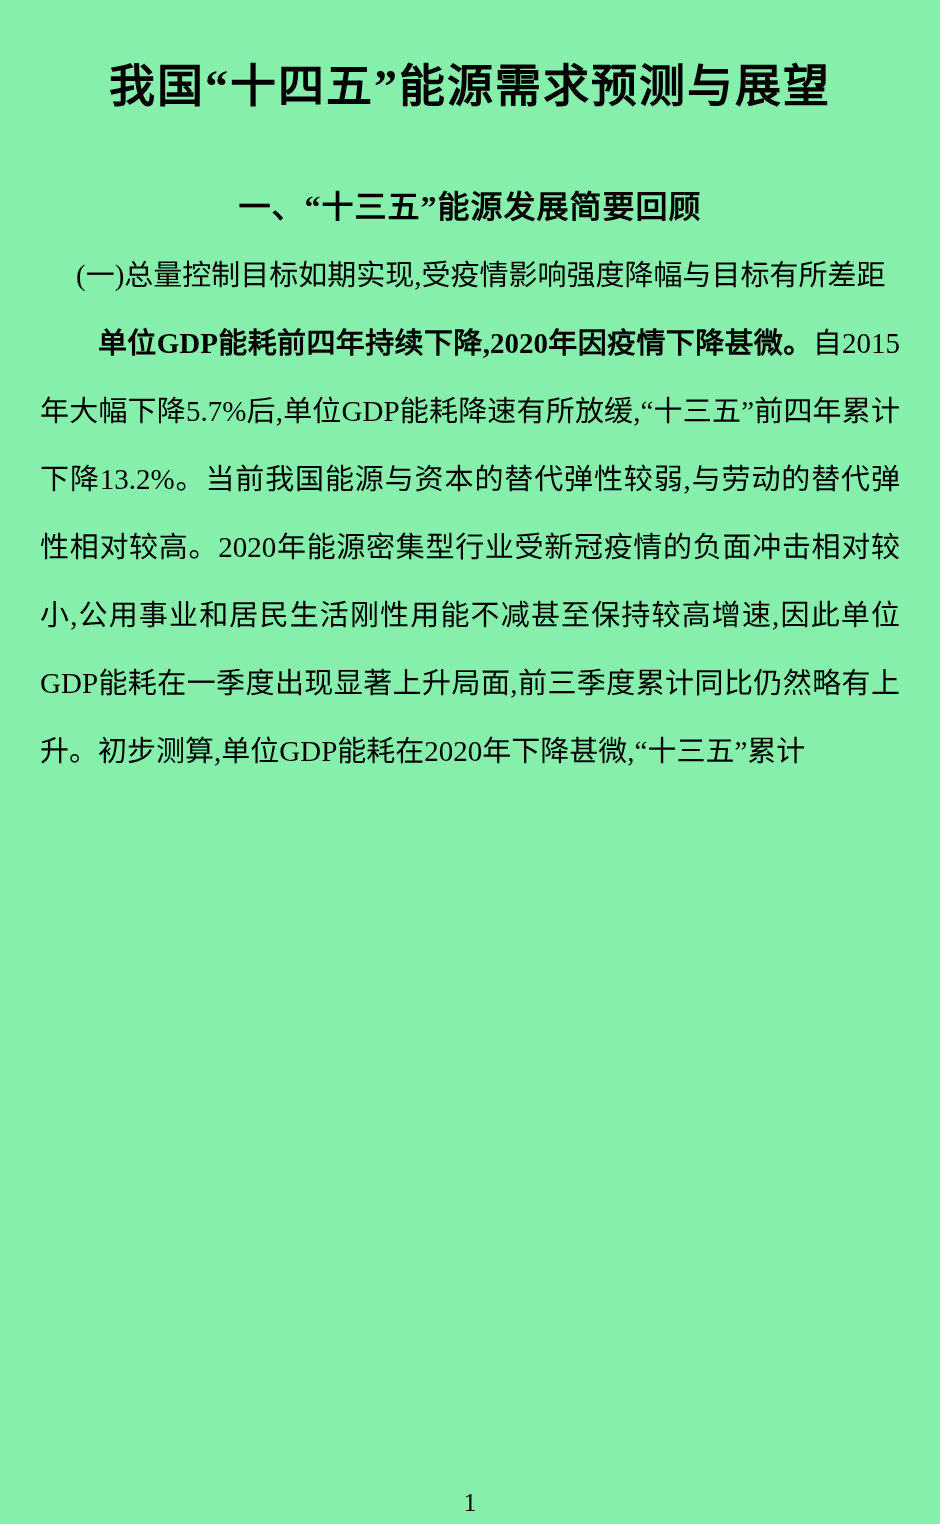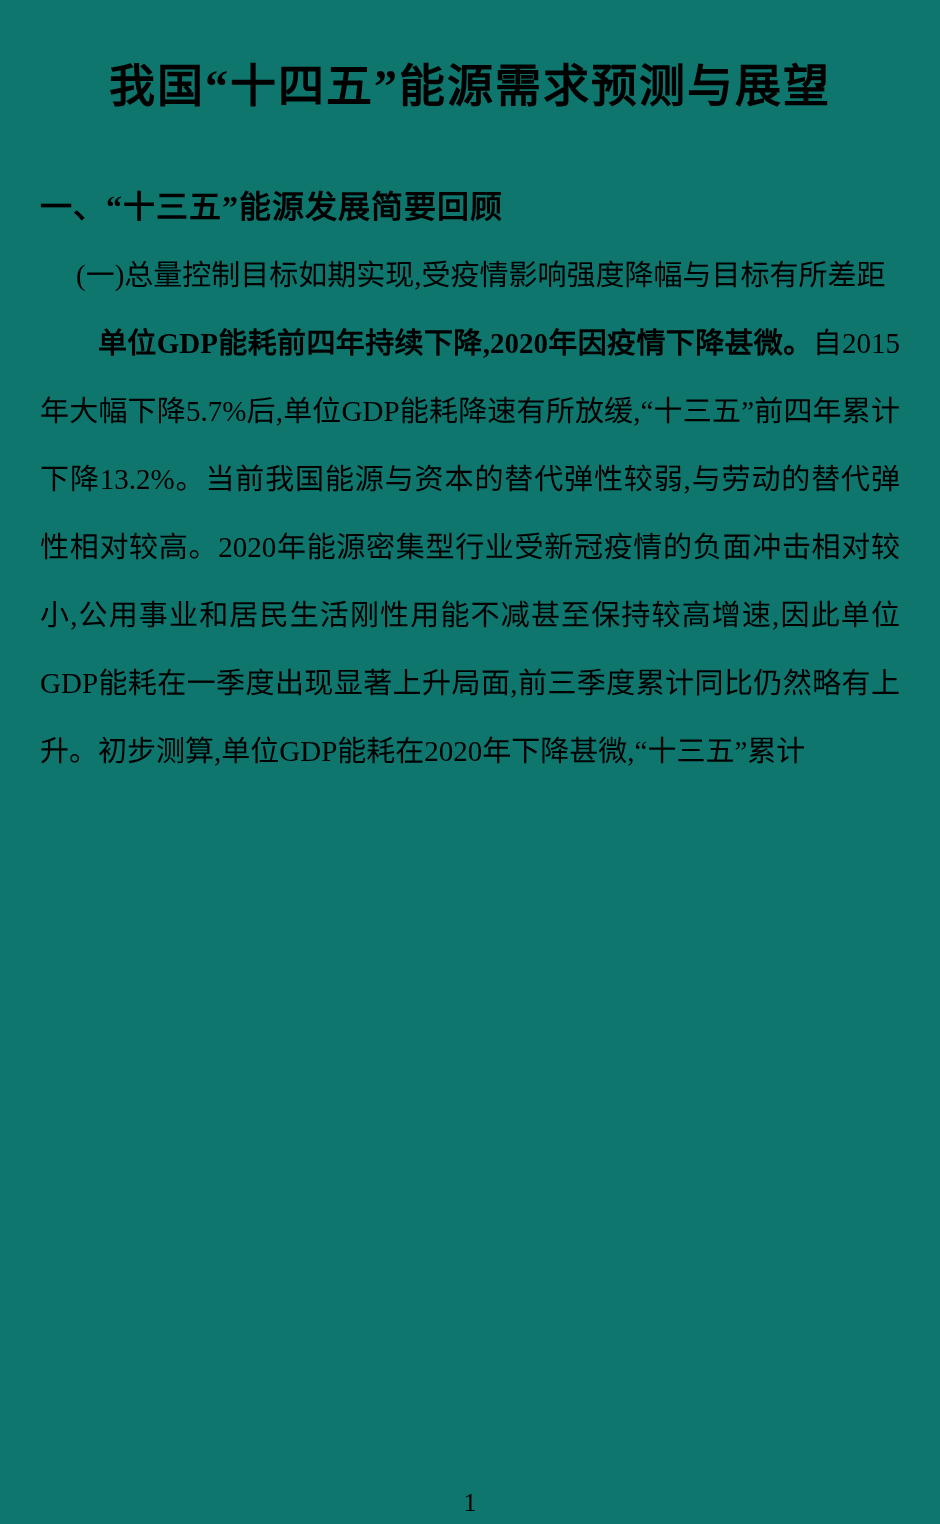--- a/index.html
+++ b/index.html
@@ -3,21 +3,21 @@
 <meta charset="utf-8">
 <title>我国“十四五”能源需求预测与展望</title>
 <style>
   * { margin: 0; padding: 0; box-sizing: border-box; }
   html, body { background: #ffffff; }
   .page {
     position: relative;
     width: 940px;
     height: 1524px;
     margin: 0 auto;
-    background: #0f766e;
+    background: #86efac;
     color: #000000;
     font-family: "Liberation Serif", "DejaVu Serif", serif;
     overflow: hidden;
   }
   .content { padding: 0 40px; }
   .doc-title {
     padding-top: 52px;
     margin-bottom: 52px;
     text-align: center;
     font-size: 46px;
@@ -32,21 +32,21 @@
     text-align: justify;
     text-justify: inter-ideograph;
     font-weight: 400;
   }
   .para { text-indent: 2em; }
   .lead-bold { font-weight: bold; }
   .h1 {
     font-size: 32px;
     font-weight: bold;
     line-height: 68px;
-    text-align: left;
+    text-align: center;
     letter-spacing: 1px;
     white-space: nowrap;
   }
   .h2 {
     font-size: 29px;
     font-weight: normal;
     line-height: 68px;
     text-align: justify;
     text-justify: inter-ideograph;
     margin-left: 36px;

